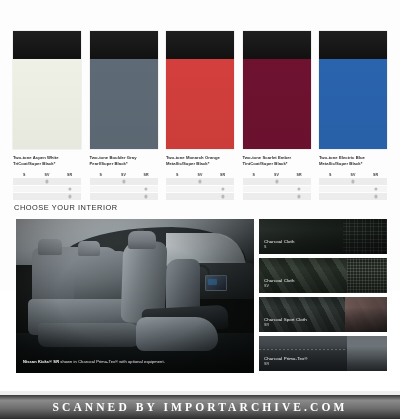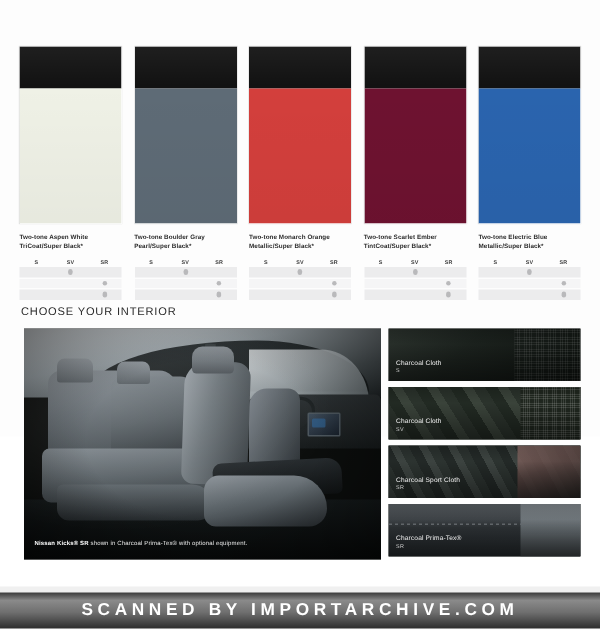--- a/index.html
+++ b/index.html
@@ -346,21 +346,21 @@
     background:linear-gradient(180deg,#3a3a3a 0%,#8a8a8a 22%,#6f6f6f 55%,#2e2e2e 100%);
     display:flex;
     align-items:center;
     justify-content:center;
   }
   .watermark span {
     color:#ffffff;
     font-size:11.5px;
     font-weight:700;
     letter-spacing:3.1px;
-    font-family:Liberation Sans, sans-serif;
+    font-family:Liberation Serif, serif;
   }
   .page-edge {
     position:absolute; left:0; top:391px; width:400px; height:4px;
     background:#f0f0f0;
   }
 </style>
 </head>
 <body>
 
 <div class="page">

